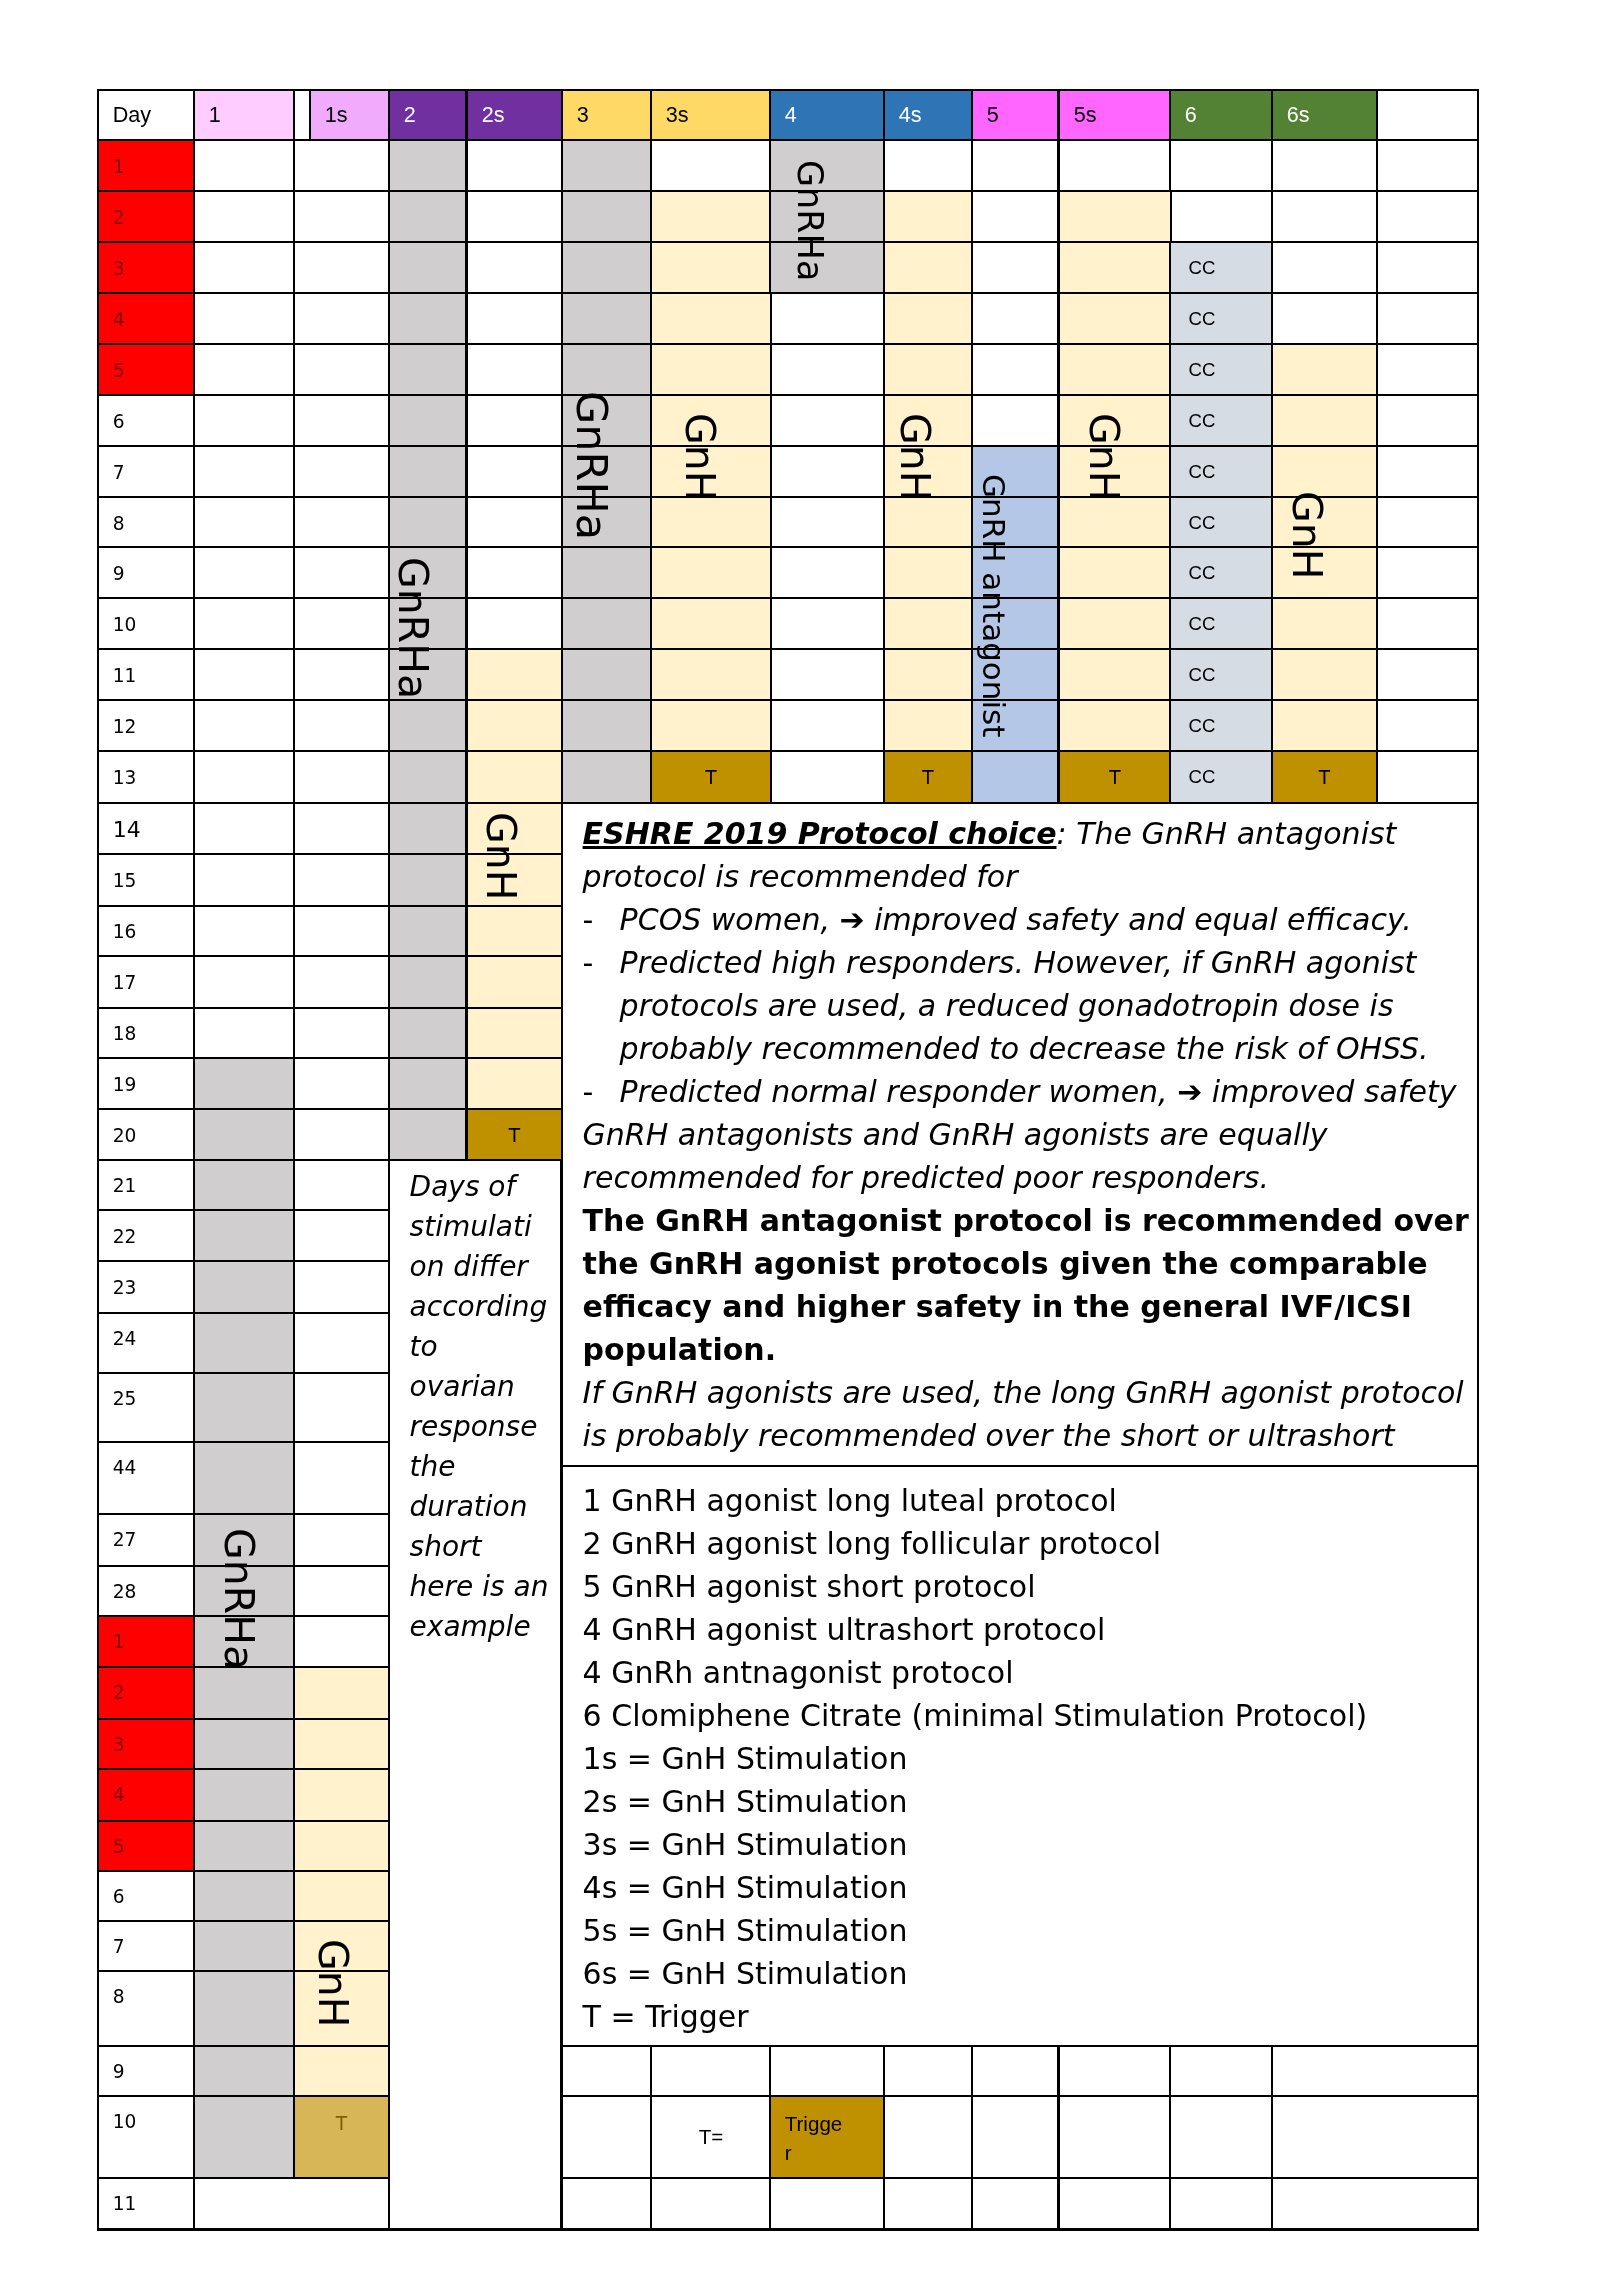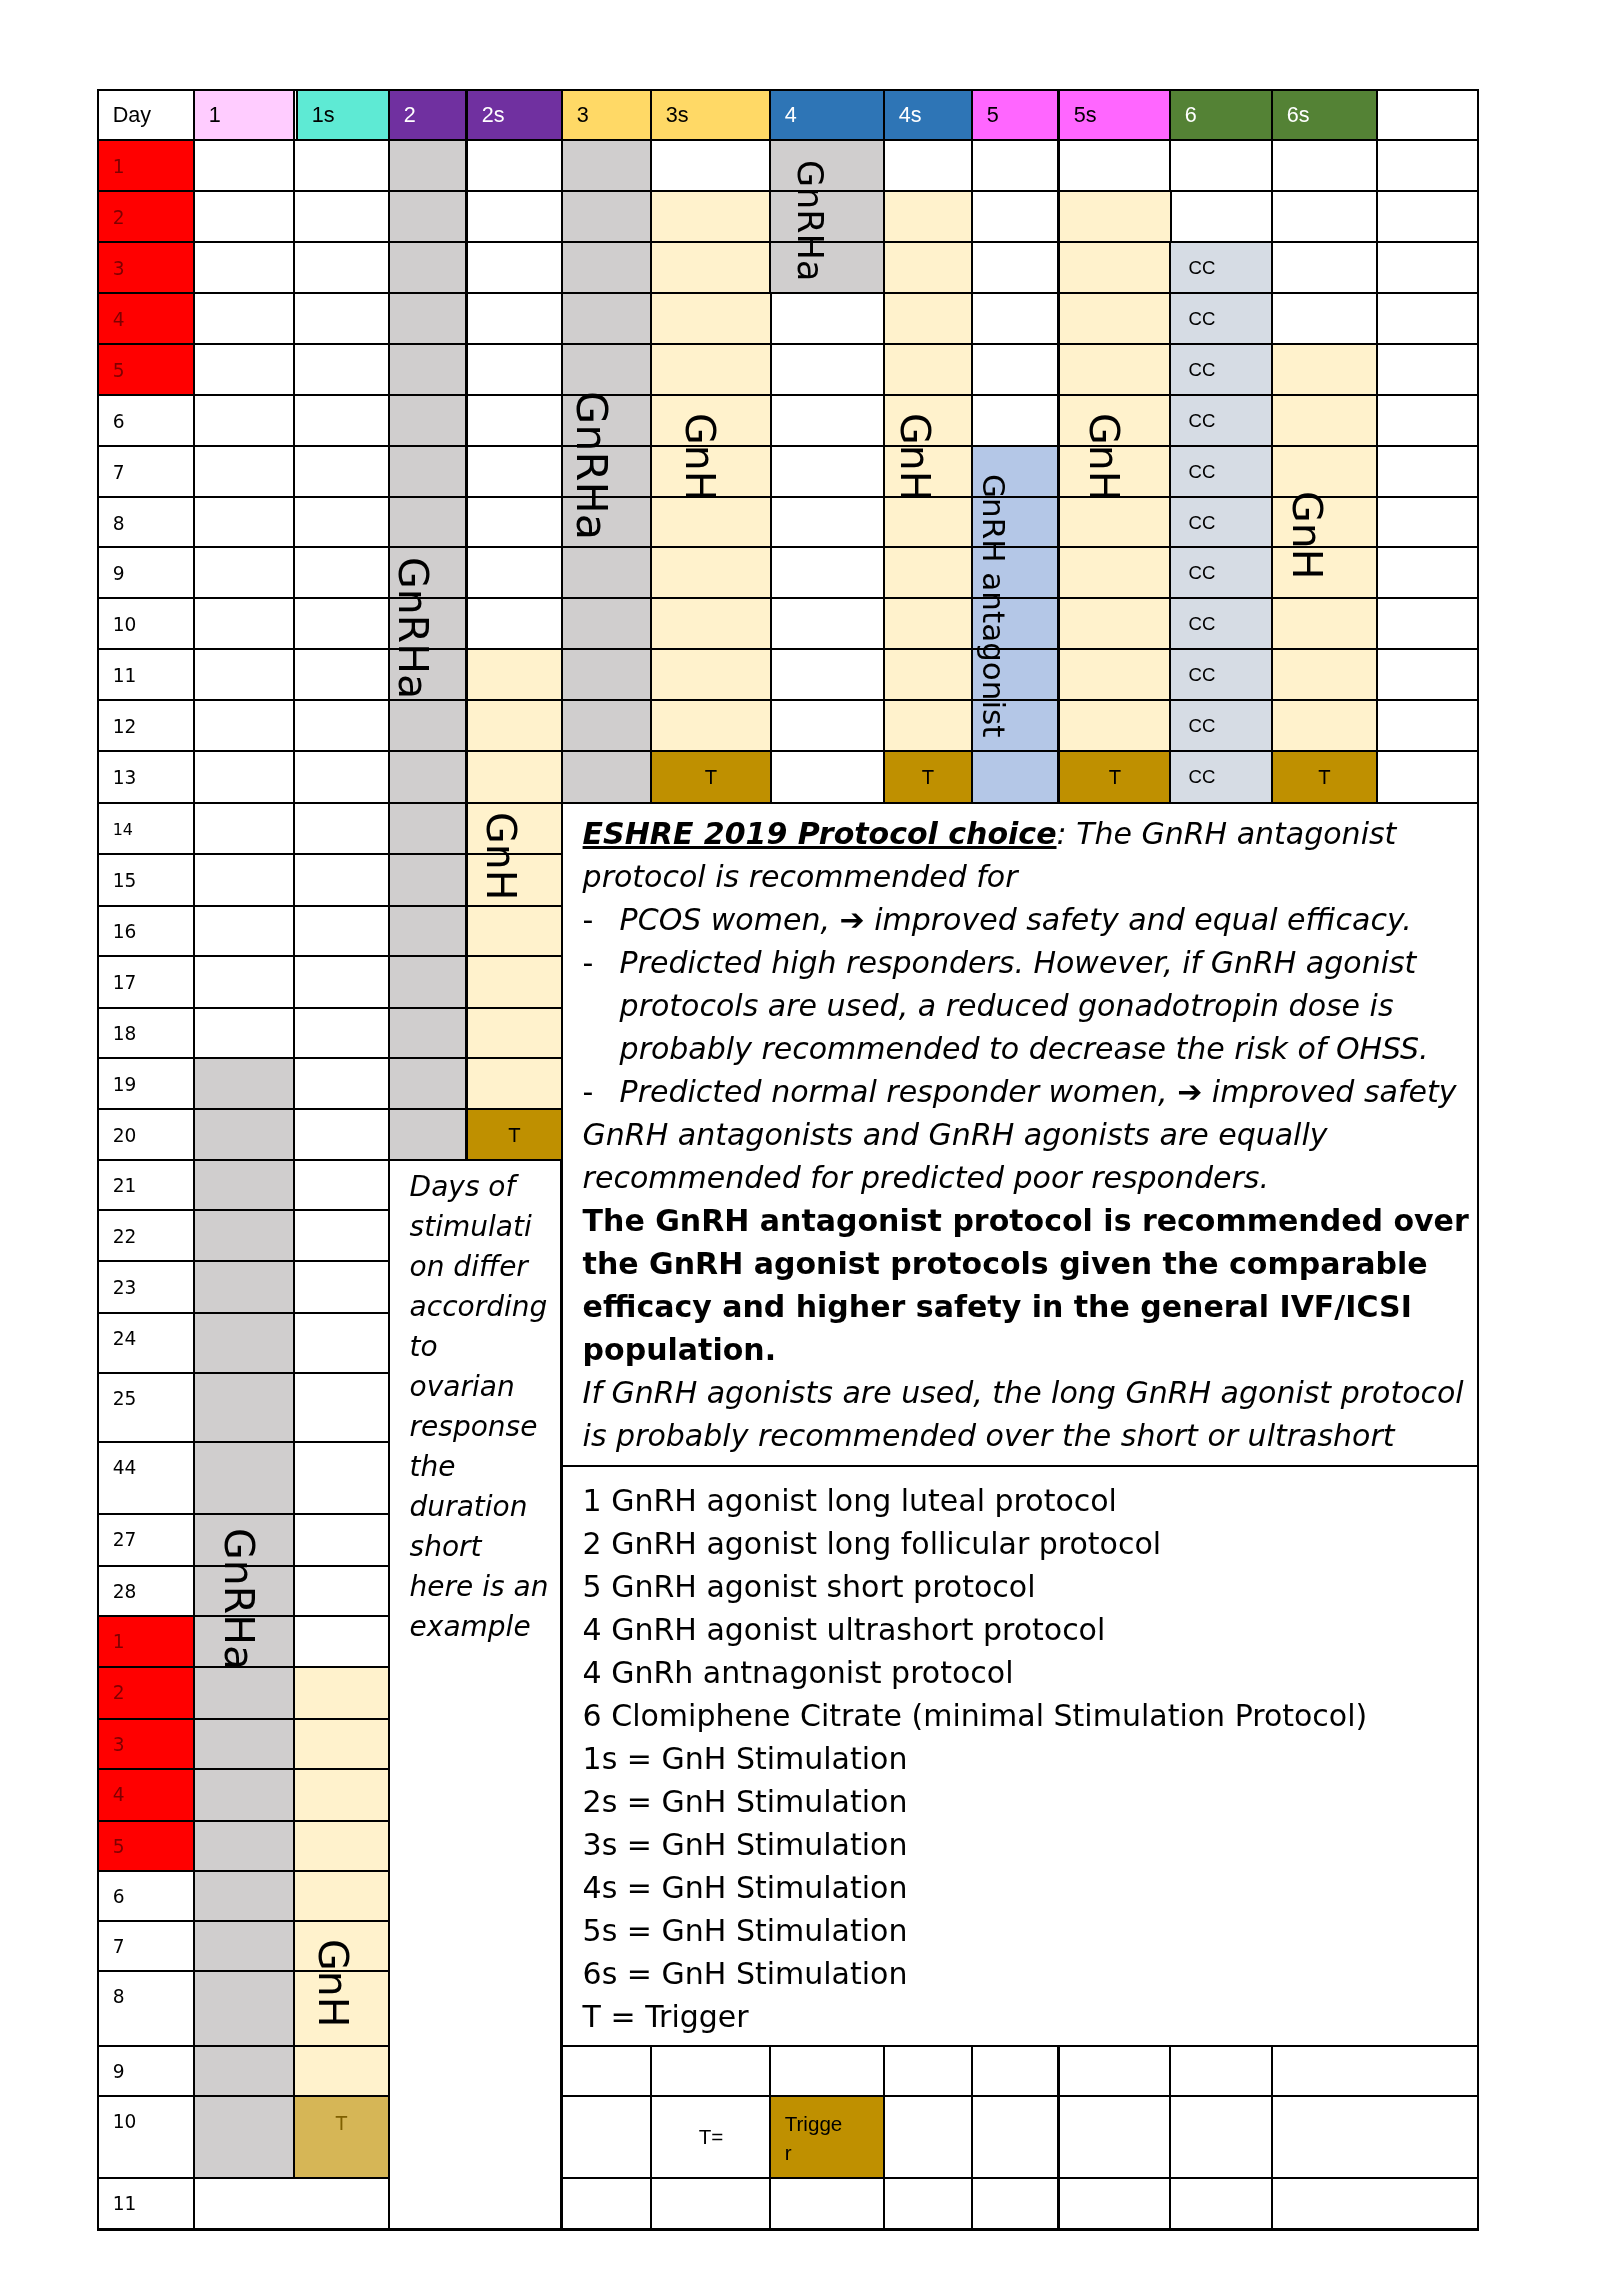--- a/index.html
+++ b/index.html
@@ -28,21 +28,21 @@
 </head>
 <body>
 
 <div id="stage">
     <div class="cell hdr" style="left: 97px; top: 61px; width: 98px; height: 52px; background: rgb(255, 255, 255);">
       <span class="lbl">Day</span>
     </div>
     <div class="cell hdr" style="left: 193px; top: 61px; width: 102px; height: 52px; background: rgb(255, 204, 255);">
       <span class="lbl" style="color: rgb(0, 0, 0);">1</span>
     </div>
-    <div class="cell hdr" style="left: 296px; top: 61px; width: 97px; height: 52px; background: #5eead4;">
+    <div class="cell hdr" style="left: 309px; top: 61px; width: 97px; height: 52px; background: #f0abfc;">
       <span class="lbl" style="color: rgb(0, 0, 0);">1s</span>
     </div>
     <div class="cell hdr" style="left: 388px; top: 61px; width: 79px; height: 52px; background: rgb(112, 48, 160);">
       <span class="lbl" style="color: rgb(255, 255, 255);">2</span>
     </div>
     <div class="cell hdr" style="left: 466px; top: 61px; width: 97px; height: 52px; background: rgb(112, 48, 160);">
       <span class="lbl" style="color: rgb(255, 255, 255);">2s</span>
     </div>
     <div class="cell hdr" style="left: 561px; top: 61px; width: 91px; height: 52px; background: rgb(255, 217, 102);">
       <span class="lbl" style="color: rgb(0, 0, 0);">3</span>
@@ -104,21 +104,21 @@
     <div class="cell" style="left: 97px; top: 620px; width: 98px; height: 53px; background: rgb(255, 255, 255); font-family: &quot;DejaVu Sans&quot;, sans-serif;">
       <span class="lbl" style="color: rgb(0, 0, 0); font-size: 18.6px;">11</span>
     </div>
     <div class="cell" style="left: 97px; top: 671px; width: 98px; height: 53px; background: rgb(255, 255, 255); font-family: &quot;DejaVu Sans&quot;, sans-serif;">
       <span class="lbl" style="color: rgb(0, 0, 0); font-size: 18.6px;">12</span>
     </div>
     <div class="cell" style="left: 97px; top: 722px; width: 98px; height: 54px; background: rgb(255, 255, 255); font-family: &quot;DejaVu Sans&quot;, sans-serif;">
       <span class="lbl" style="color: rgb(0, 0, 0); font-size: 18.6px;">13</span>
     </div>
     <div class="cell" style="left: 97px; top: 774px; width: 98px; height: 53px; background: rgb(255, 255, 255); font-family: &quot;DejaVu Sans&quot;, sans-serif;">
-      <span class="lbl" style="color: rgb(0, 0, 0); font-size: 16px;">14</span>
+      <span class="lbl" style="color: rgb(0, 0, 0); font-size: 22px;">14</span>
     </div>
     <div class="cell" style="left: 97px; top: 825px; width: 98px; height: 54px; background: rgb(255, 255, 255); font-family: &quot;DejaVu Sans&quot;, sans-serif;">
       <span class="lbl" style="color: rgb(0, 0, 0); font-size: 18.6px;">15</span>
     </div>
     <div class="cell" style="left: 97px; top: 877px; width: 98px; height: 52px; background: rgb(255, 255, 255); font-family: &quot;DejaVu Sans&quot;, sans-serif;">
       <span class="lbl" style="color: rgb(0, 0, 0); font-size: 18.6px;">16</span>
     </div>
     <div class="cell" style="left: 97px; top: 927px; width: 98px; height: 54px; background: rgb(255, 255, 255); font-family: &quot;DejaVu Sans&quot;, sans-serif;">
       <span class="lbl" style="color: rgb(0, 0, 0); font-size: 18.6px;">17</span>
     </div>

